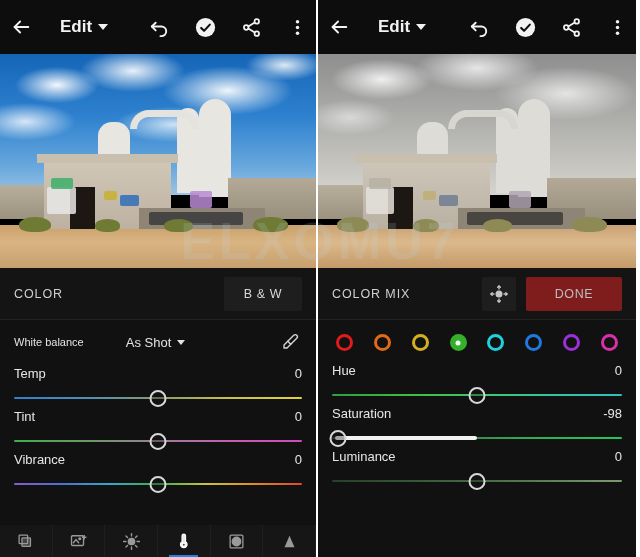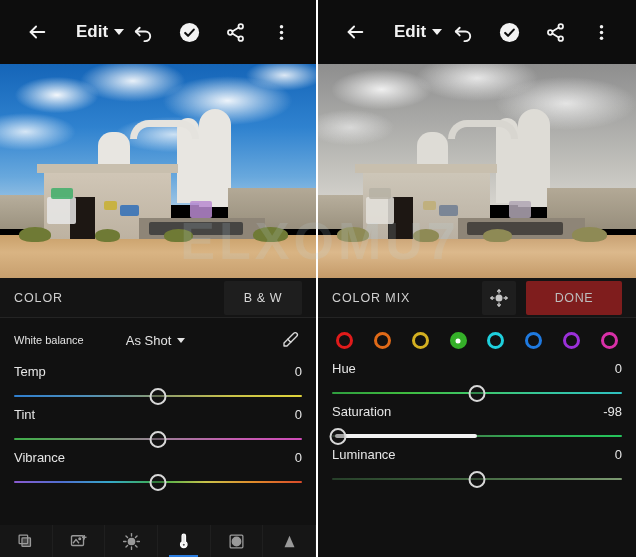--- a/index.html
+++ b/index.html
@@ -13,25 +13,25 @@
   .panel {
     width: 318px; height: 557px;
     background: #111111;
     position: relative;
     overflow: hidden;
   }
   .panel.left { border-right: 2px solid #ffffff; }
 
   
   .toolbar {
-    height: 64px;
+    height: 54px;
     background: #0d0d0d;
     display: flex;
     align-items: center;
-    padding: 0 22px;
+    padding: 0 6px;
     position: relative;
     z-index: 5;
   }
   .tb-back { width: 30px; height: 30px; display:flex; align-items:center; justify-content:center; }
   .tb-title {
     display: flex; align-items: center; gap: 6px;
     margin-left: 24px;
     color: #f2f2f2; font-size: 17px; font-weight: bold;
   }
   .caret {
@@ -123,21 +123,21 @@
   .watermark {
     position:absolute; left:0; right:0; top:206px; height:70px;
     display:flex; align-items:center; justify-content:center;
     font-size: 52px; font-weight:bold; letter-spacing: 4px;
     color: rgba(190,215,230,.16);
     z-index: 3; pointer-events:none; white-space:nowrap;
   }
 
   
   .sec-head {
-    height: 40px; display:flex; align-items:center;
+    height: 52px; display:flex; align-items:center;
     padding: 0 14px; background:#141414;
     border-bottom: 1px solid #242424;
     gap: 16px;
   }
   .sec-title { color:#cfcfcf; font-size: 12.5px; letter-spacing: .9px; }
   .sec-btns { margin-left:auto; display:flex; gap: 10px; align-items:flex-end; }
   .pill {
     min-width: 78px; height: 34px;
     background:#1e1e1e; border-radius: 2px;
     display:flex; align-items:center; justify-content:center; gap:7px;

